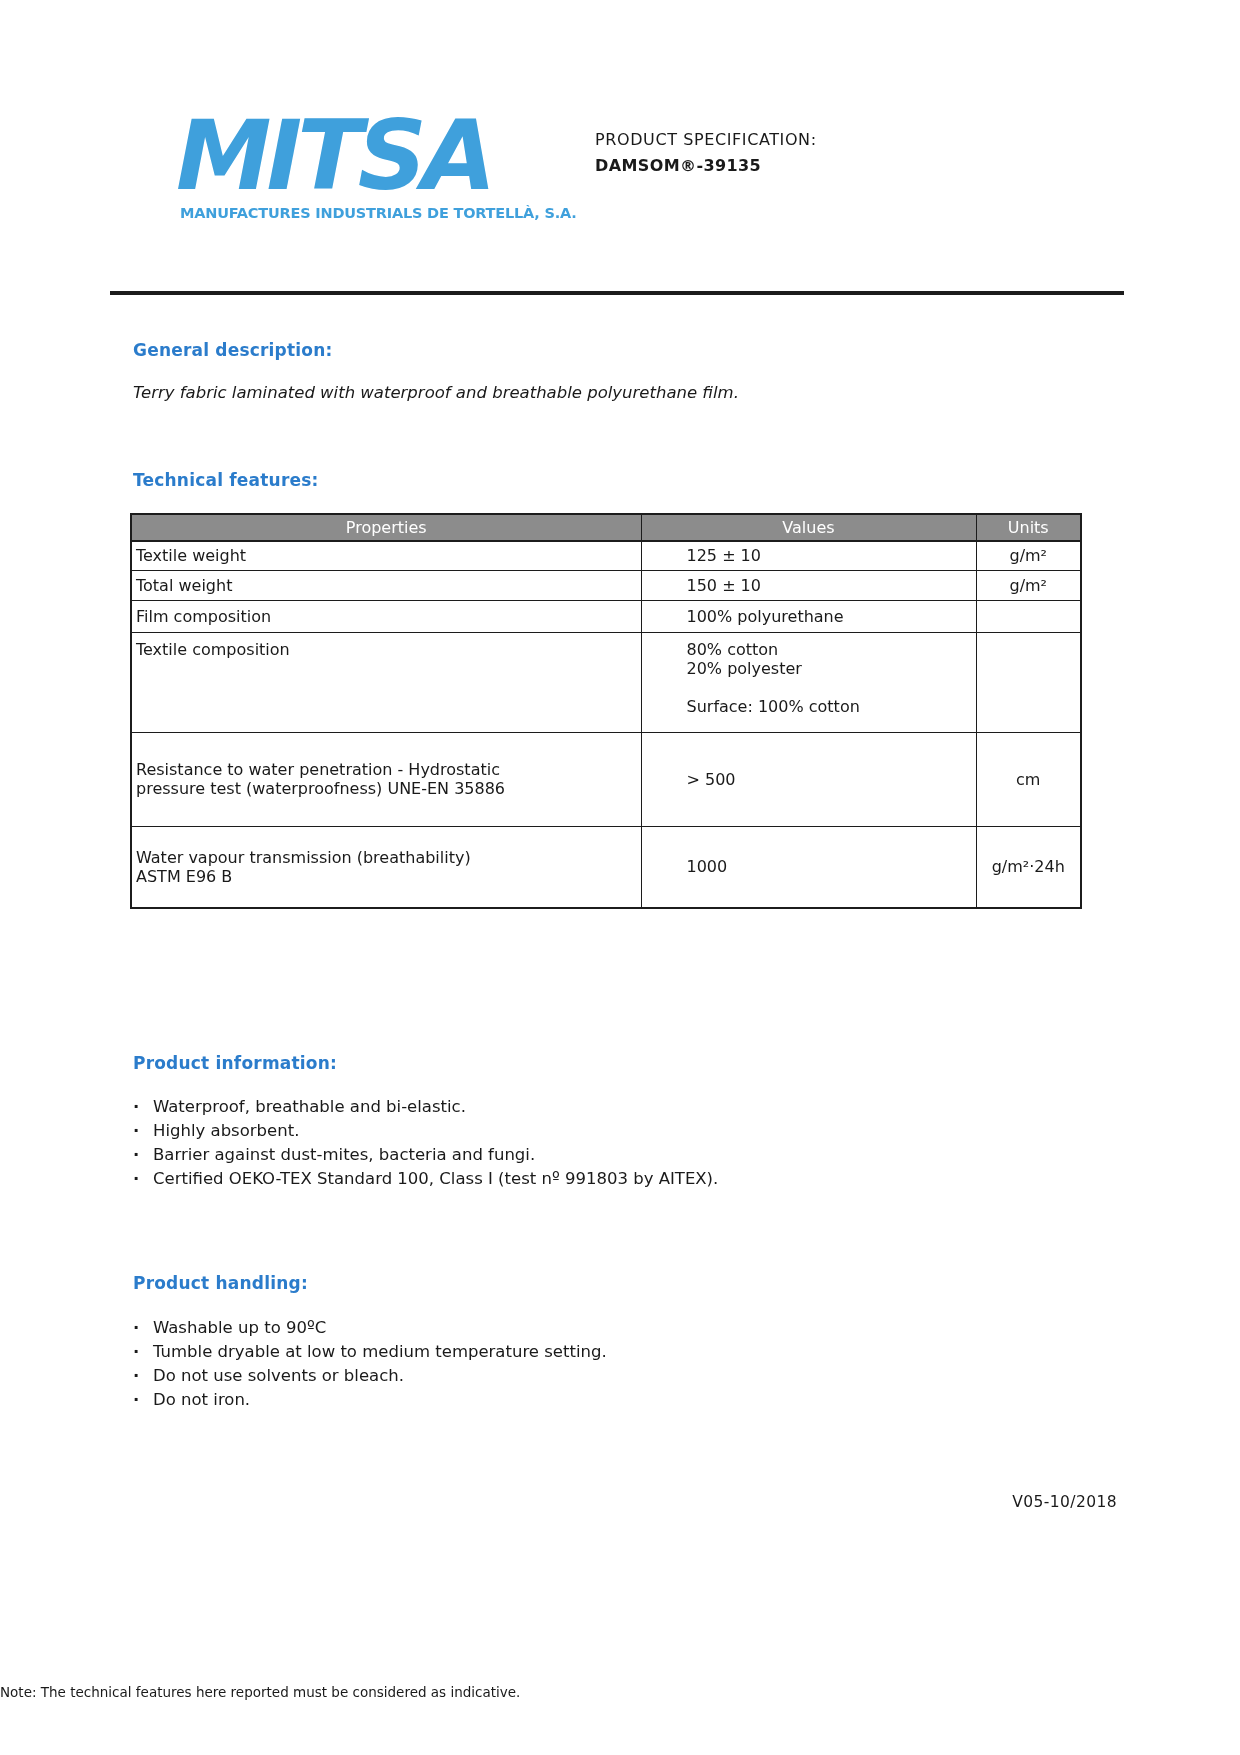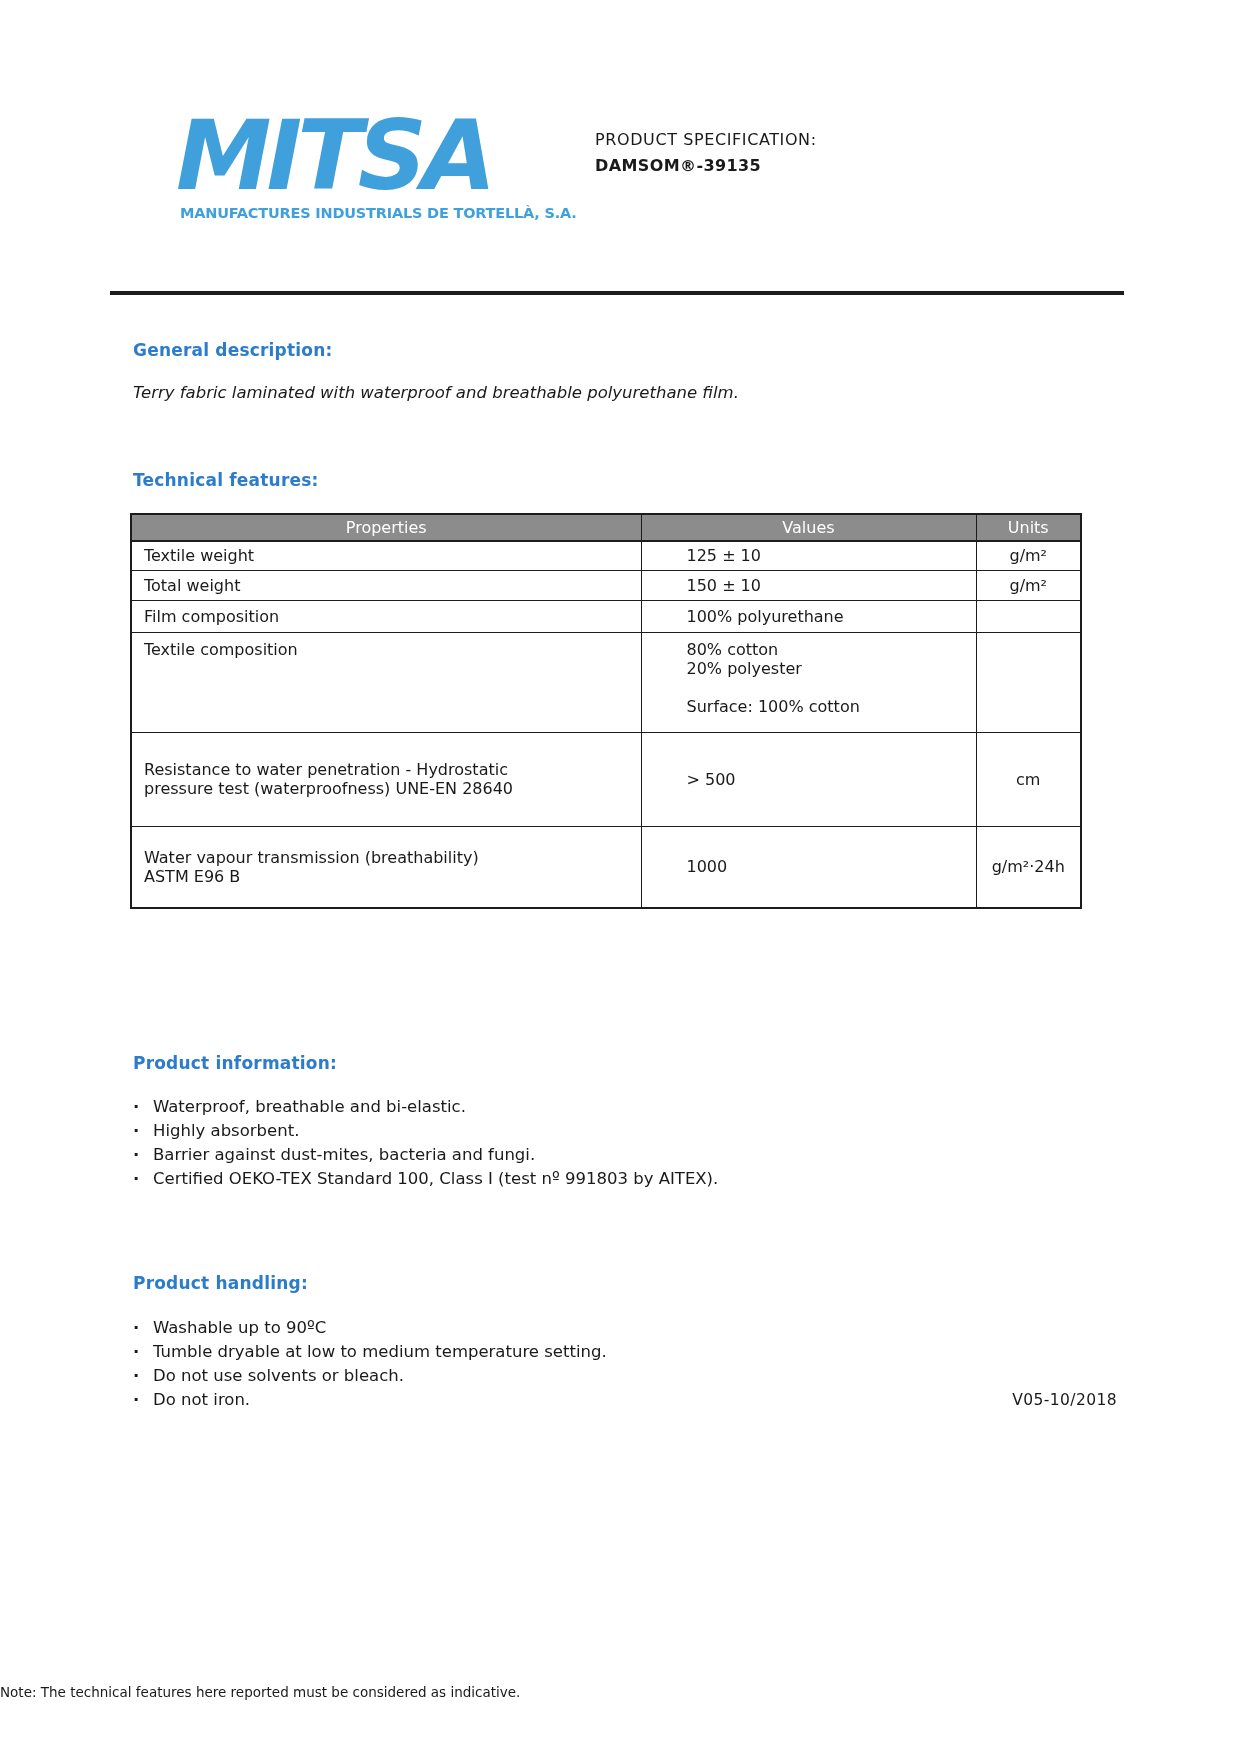--- a/index.html
+++ b/index.html
@@ -47,36 +47,36 @@
     border-collapse:collapse; font-size:16px; table-layout:fixed;
     border:2px solid #1c1c1c;
   }
   .col-prop { width:510px; } .col-val { width:335px; } .col-unit { width:105px; }
   table.spec th {
     background:#8C8C8C; color:#ffffff; font-weight:normal;
     border:1px solid #1c1c1c; border-bottom:2px solid #1c1c1c;
     height:27px; text-align:center;
   }
   table.spec td { border:1px solid #1c1c1c; vertical-align:middle; }
-  td.prop { padding-left:12px; white-space:pre-line; }
+  td.prop { padding-left:4px; white-space:pre-line; }
   td.val  { padding-left:45px; white-space:pre-line; }
   td.unit { text-align:center; }
   tr.r1 td { height:29px; } tr.r2 td { height:30px; } tr.r3 td { height:32px; }
   tr.r4 td { height:100px; vertical-align:top; padding-top:7px;margin-top:38px; }
   tr.r5 td { height:94px; }  tr.r6 td { height:82px; }
 
   
   .bullet-list { position:absolute; left:133px; font-size:16.5px; }
   #info-list     { top:1097px; }
   #handling-list { top:1318px; }
   .bullet-row { display:flex; height:24px; align-items:baseline; }
   .bullet-dot { width:6px; margin-right:14px; font-weight:bold; }
 
   
-  .version  { position:absolute; top:1391px; right:123px; font-size:15.5px; letter-spacing:0.4px; }
+  .version  { position:absolute; top:1493px; right:123px; font-size:15.5px; letter-spacing:0.4px; }
   .footnote { position:absolute; top:1684px; left:0; width:1102px; text-align:left; font-size:13.5px; }
 </style>
 </head>
 <body>
 
 <div class="page">
 
   <div class="logo">
     <div class="logo-text">MITSA</div>
     <div class="logo-subtitle">MANUFACTURES INDUSTRIALS DE TORTELLÀ, S.A.</div>
@@ -126,21 +126,21 @@
       <tr class="r4">
         <td class="prop">Textile composition</td>
         <td class="val">80% cotton
 20% polyester
 
 Surface: 100% cotton</td>
         <td class="unit"></td>
       </tr>
       <tr class="r5">
         <td class="prop">Resistance to water penetration - Hydrostatic
-pressure test (waterproofness) UNE-EN 28640</td>
+pressure test (waterproofness) UNE-EN 35886</td>
         <td class="val">&gt; 500</td>
         <td class="unit">cm</td>
       </tr>
       <tr class="r6">
         <td class="prop">Water vapour transmission (breathability)
 ASTM E96 B</td>
         <td class="val">1000</td>
         <td class="unit">g/m²·24h</td>
       </tr>
     </tbody>

